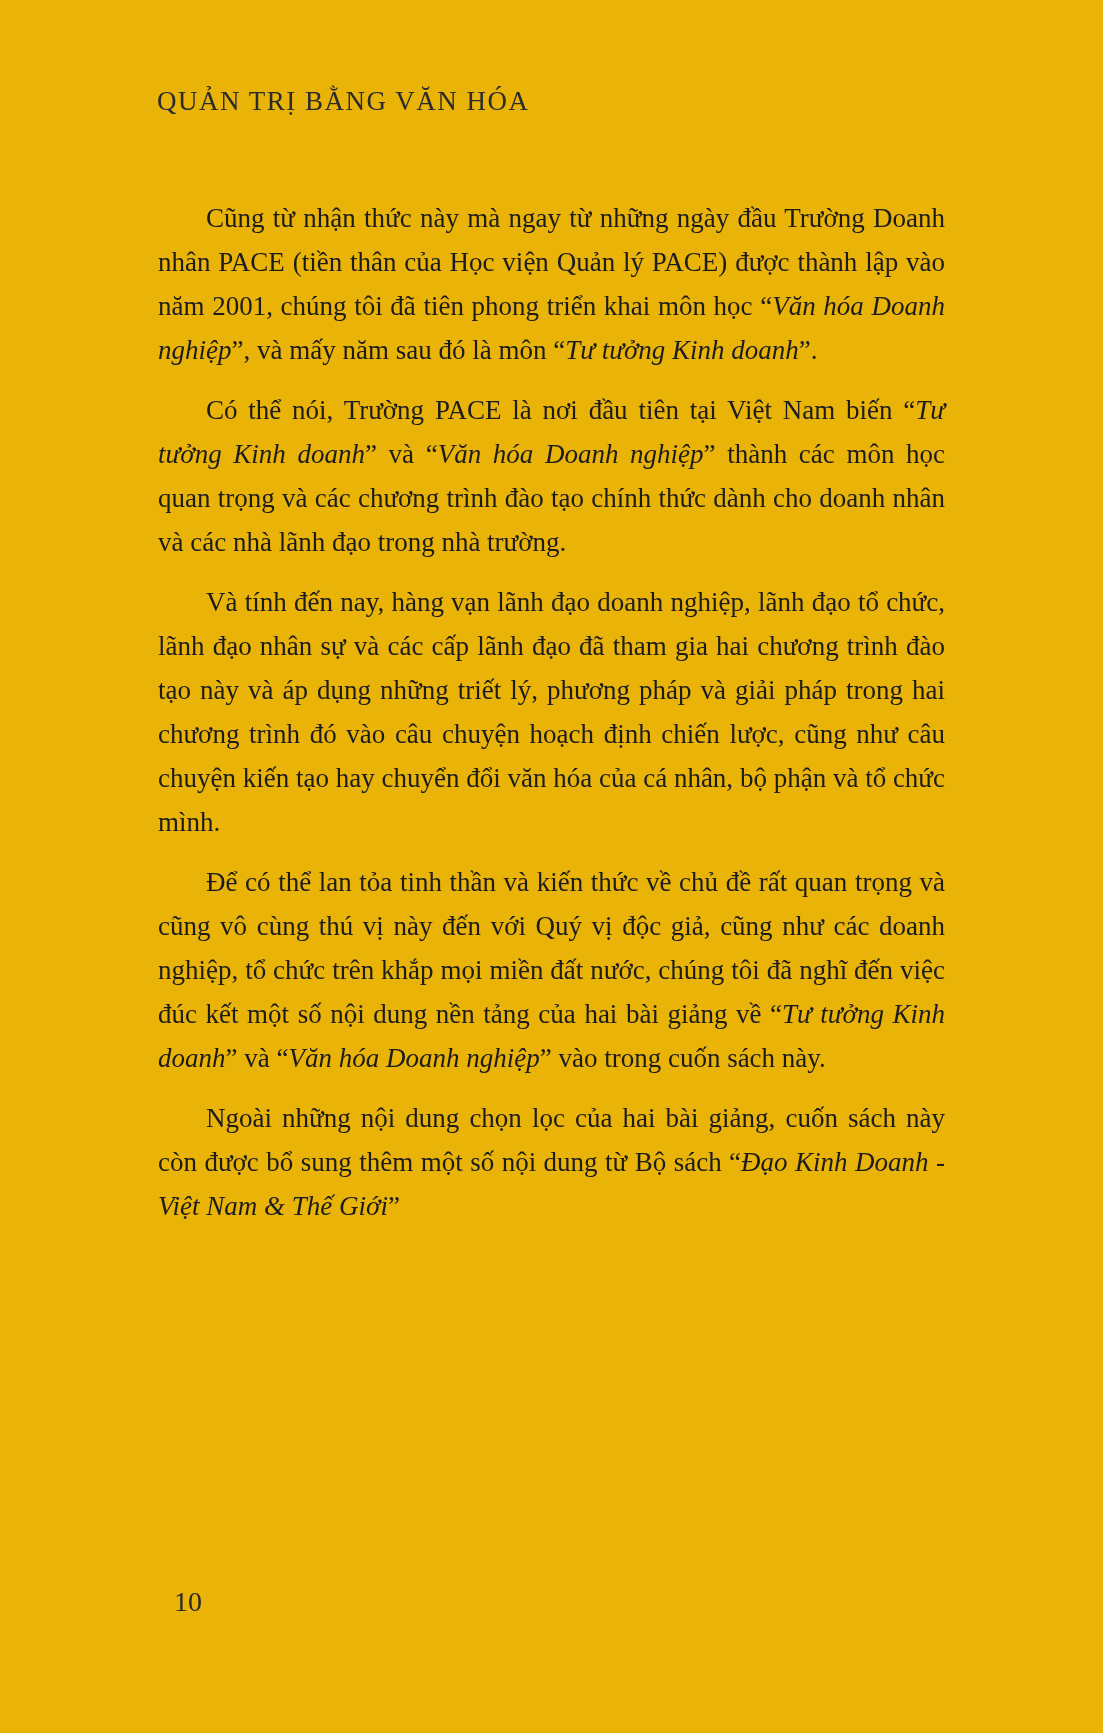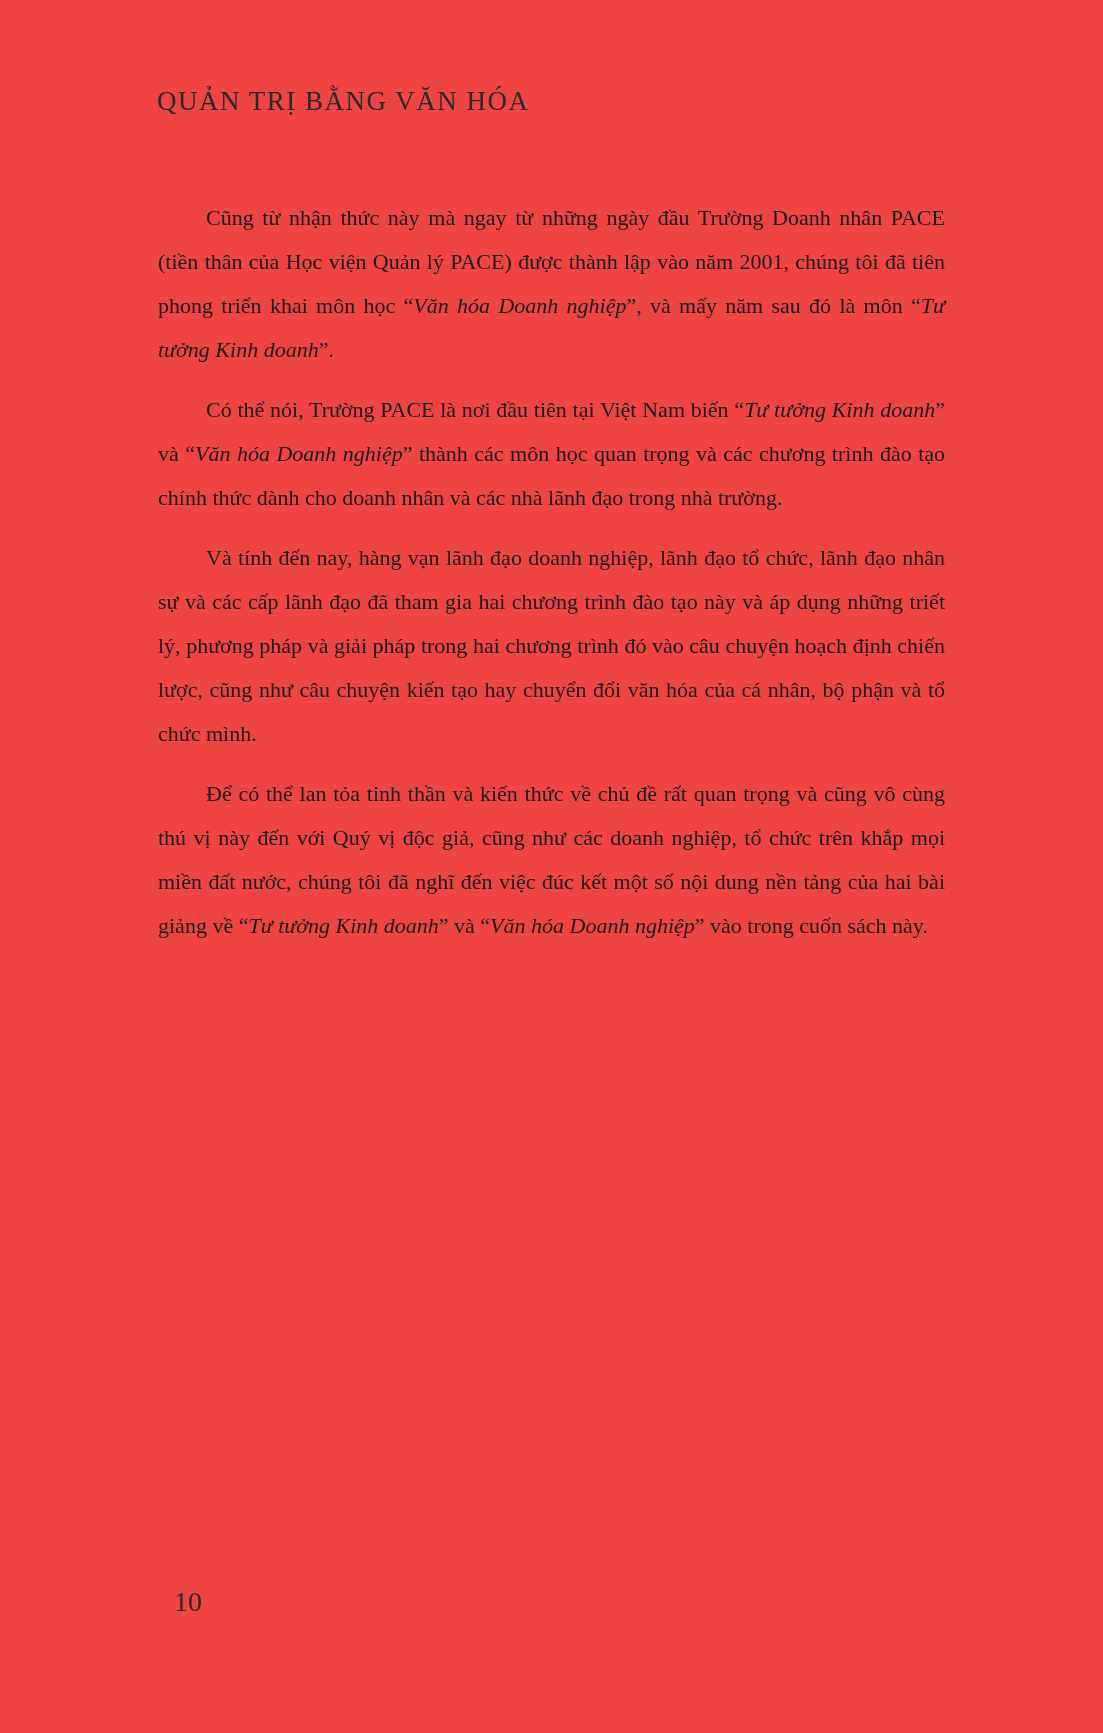--- a/index.html
+++ b/index.html
@@ -9,41 +9,41 @@
   }
   body {
     width: 1103px;
     height: 1733px;
     position: relative;
     font-family: "Liberation Serif", "DejaVu Serif", serif;
   }
   .page {
     position: absolute;
     inset: 0;
-    background: #ef4444;
+    background: #eab308;
     overflow: hidden;
   }
   .running-head {
     position: absolute;
     left: 157px;
     top: 86px;
     font-size: 27px;
     letter-spacing: 1.5px;
     color: #2b2b2b;
     white-space: nowrap;
   }
   .body-text {
     position: absolute;
     left: 158px;
     width: 787px;
     top: 196px;
   }
   .para {
     margin: 0 0 16px 0;
-    font-size: 22px;
+    font-size: 27px;
     line-height: 44px;
     color: #1c1c1c;
     text-align: justify;
     text-indent: 48px;
     text-justify: inter-word;
   }
   .para .run { font-style: normal; }
   .para .run.italic { font-style: italic; }
   .page-number {
     position: absolute;
@@ -57,16 +57,17 @@
 <body>
 
 <div class="page">
   <div class="running-head">QUẢN TRỊ BẰNG VĂN HÓA</div>
 
   <div class="body-text" id="body-text">
       <p class="para"><span class="run">Cũng từ nhận thức này mà ngay từ những ngày đầu Trường Doanh nhân PACE (tiền thân của Học viện Quản lý PACE) được thành lập vào năm 2001, chúng tôi đã tiên phong triển khai môn học “</span><span class="run italic">Văn hóa Doanh nghiệp</span><span class="run">”, và mấy năm sau đó là môn “</span><span class="run italic">Tư tưởng Kinh doanh</span><span class="run">”.</span></p>
       <p class="para"><span class="run">Có thể nói, Trường PACE là nơi đầu tiên tại Việt Nam biến “</span><span class="run italic">Tư tưởng Kinh doanh</span><span class="run">” và “</span><span class="run italic">Văn hóa Doanh nghiệp</span><span class="run">” thành các môn học quan trọng và các chương trình đào tạo chính thức dành cho doanh nhân và các nhà lãnh đạo trong nhà trường.</span></p>
       <p class="para"><span class="run">Và tính đến nay, hàng vạn lãnh đạo doanh nghiệp, lãnh đạo tổ chức, lãnh đạo nhân sự và các cấp lãnh đạo đã tham gia hai chương trình đào tạo này và áp dụng những triết lý, phương pháp và giải pháp trong hai chương trình đó vào câu chuyện hoạch định chiến lược, cũng như câu chuyện kiến tạo hay chuyển đổi văn hóa của cá nhân, bộ phận và tổ chức mình.</span></p>
       <p class="para"><span class="run">Để có thể lan tỏa tinh thần và kiến thức về chủ đề rất quan trọng và cũng vô cùng thú vị này đến với Quý vị độc giả, cũng như các doanh nghiệp, tổ chức trên khắp mọi miền đất nước, chúng tôi đã nghĩ đến việc đúc kết một số nội dung nền tảng của hai bài giảng về “</span><span class="run italic">Tư tưởng Kinh doanh</span><span class="run">” và “</span><span class="run italic">Văn hóa Doanh nghiệp</span><span class="run">” vào trong cuốn sách này.</span></p>
+      <p class="para"><span class="run">Ngoài những nội dung chọn lọc của hai bài giảng, cuốn sách này còn được bổ sung thêm một số nội dung từ Bộ sách “</span><span class="run italic">Đạo Kinh Doanh - Việt Nam &amp; Thế Giới</span><span class="run">”</span></p>
     </div>
 
   <div class="page-number">10</div>
 </div>
 
 </body></html>

